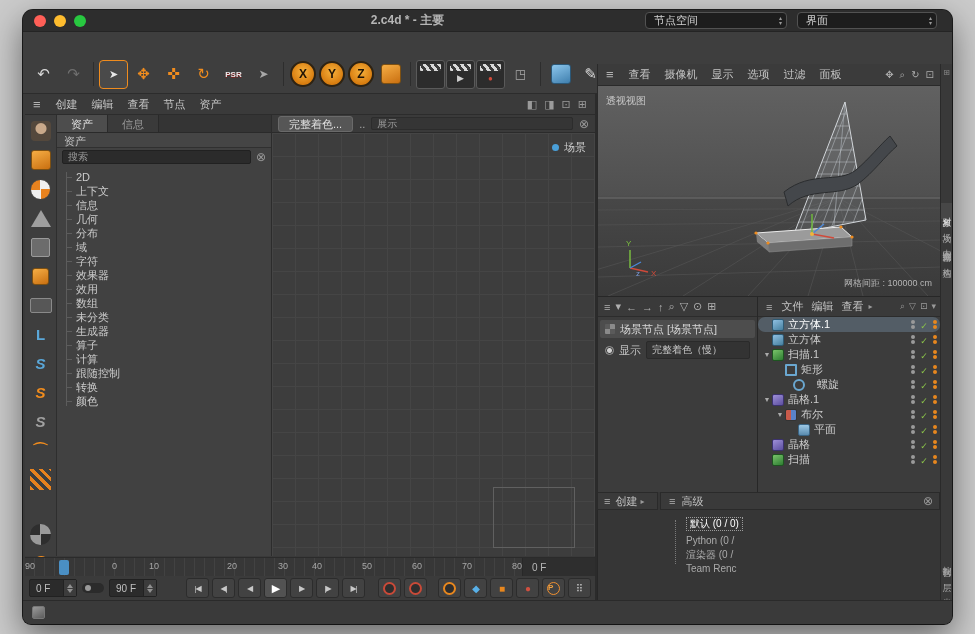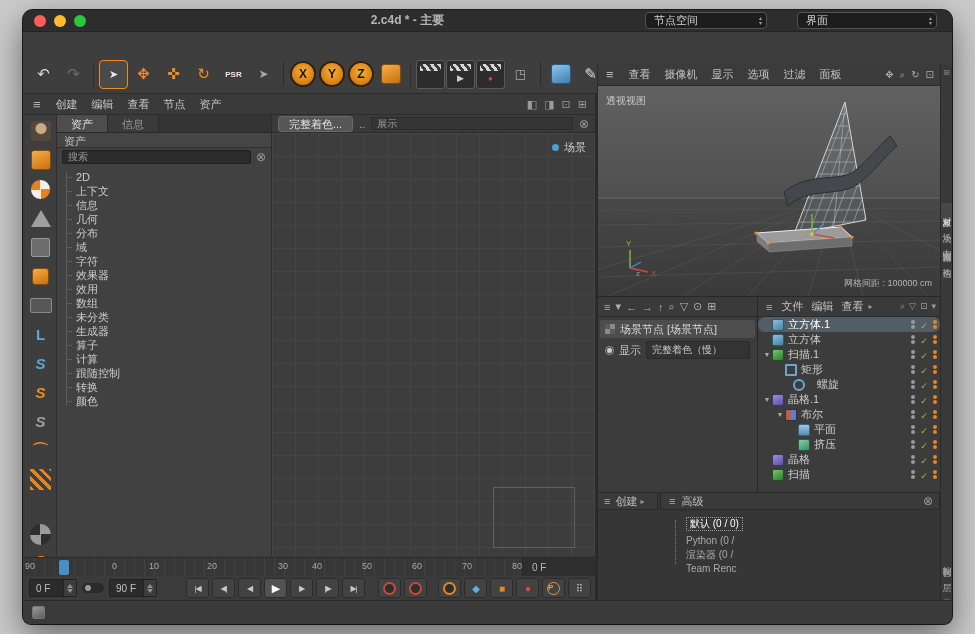--- a/index.html
+++ b/index.html
@@ -7,21 +7,21 @@
 .window{position:absolute;left:23px;top:10px;width:929px;height:614px;background:#3a3a3a;border-radius:10px 10px 8px 8px;box-shadow:0 12px 34px rgba(0,0,0,.5),0 0 0 1px #1f1f1f;overflow:hidden;}
 
 
 .titlebar{position:absolute;left:0;top:0;width:100%;height:22px;background:#2d2d2d;border-bottom:1px solid #242424;display:flex;align-items:center;z-index:30;}
 .lights{display:flex;gap:8px;margin-left:11px;}
 .light{width:12px;height:12px;border-radius:50%;}
 .light.red{background:#ff5f57;}.light.yellow{background:#febc2e;}.light.green{background:#28c840;}
 .win-title{position:absolute;left:200px;right:360px;text-align:center;font-size:12px;font-weight:bold;color:#b6b6b6;white-space:nowrap;}
 .tb-select{position:absolute;top:2px;height:17px;background:#1d1d1d;border:1px solid #525252;border-radius:4px;color:#d2d2d2;font-size:11px;display:flex;align-items:center;padding:0 4px 0 8px;}
 .tb-select .chev{margin-left:auto;color:#9a9a9a;display:flex;flex-direction:column;align-items:center;font-size:6px;line-height:5px;padding-left:8px;}
-#nodeSpaceSel{left:622px;width:122px;}
+#nodeSpaceSel{left:622px;width:142px;}
 
 
 .topband{position:absolute;left:0;top:22px;width:100%;height:62px;background:#3e3e3e;border-bottom:1px solid #2c2c2c;}
 .toolbar{position:absolute;left:6px;bottom:3px;height:32px;display:flex;align-items:center;gap:1px;}
 .tb-icon{width:29px;height:29px;border-radius:4px;display:flex;align-items:center;justify-content:center;font-size:15px;color:#ccc;position:relative;flex:none;}
 .tb-icon .t-glyph{display:flex;align-items:center;justify-content:center;}
 .tb-icon.sep{width:9px;}.tb-icon.sep::after{content:"";width:1px;height:24px;background:#2d2d2d;}
 .g-light{color:#d8d8d8;}.g-dim{color:#6f6f6f;}.g-dim2{color:#a8a8a8;font-size:12px;}
 .g-orange{color:#f08c1e;}.g-green{color:#7ec44a;}
 .tool-sel{border:1px solid #f08c1e;background:#4a4a4a;color:#e8e8e8;font-size:11px;}
@@ -83,21 +83,21 @@
 .canvas-grid{position:absolute;left:0;top:18px;right:0;bottom:0;background:#3d3d3d;background-image:linear-gradient(#454545 1px,transparent 1px),linear-gradient(90deg,#454545 1px,transparent 1px);background-size:23px 23px;}
 .scene-badge{position:absolute;right:9px;top:7px;display:flex;align-items:center;gap:5px;font-size:11px;color:#c8c8c8;}
 .scene-dot{width:7px;height:7px;border-radius:50%;background:#4a9fd8;}
 .minimap{position:absolute;left:221px;top:354px;width:82px;height:61px;border:1px solid #606060;}
 
 
 .timeline{position:absolute;left:2px;top:547px;width:570px;height:19px;background:#373737;border-top:1px solid #2b2b2b;display:flex;}
 .ruler{position:relative;flex:1;border-right:1px solid #282828;background:repeating-linear-gradient(90deg,transparent 0 9px,#424242 9px 10px);}
 .tick-label{position:absolute;top:3px;font-size:9px;color:#a8a8a8;}
 .ruler .tick-label:nth-of-type(1){left:40px;}.ruler .tick-label:nth-of-type(2){left:87px;}
-.ruler .tick-label:nth-of-type(3){left:124px;}.ruler .tick-label:nth-of-type(4){left:182px;}
+.ruler .tick-label:nth-of-type(3){left:124px;}.ruler .tick-label:nth-of-type(4){left:202px;}
 .ruler .tick-label:nth-of-type(5){left:253px;}.ruler .tick-label:nth-of-type(6){left:287px;}
 .ruler .tick-label:nth-of-type(7){left:337px;}.ruler .tick-label:nth-of-type(8){left:387px;}
 .ruler .tick-label:nth-of-type(9){left:437px;}.ruler .tick-label:nth-of-type(10){left:487px;}
 .scrubber{position:absolute;left:34px;top:2px;width:10px;height:15px;background:#4a8fc4;border-radius:2px;}
 .frame-box{width:72px;background:#2e2e2e;font-size:10px;color:#b8b8b8;display:flex;align-items:center;padding-left:9px;}
 .transport{position:absolute;left:2px;top:566px;width:570px;height:24px;background:#3b3b3b;display:flex;align-items:center;gap:3px;padding:0 4px;}
 .frame-field{width:68px;height:18px;background:#2b2b2b;border:1px solid #212121;border-radius:2px;color:#c0c0c0;font-size:10px;display:flex;align-items:center;padding-left:6px;}
 .stepper{margin-left:auto;display:flex;flex-direction:column;align-items:center;background:#3c3c3c;border-left:1px solid #222;padding:1px 3px;gap:1px;height:100%;justify-content:center;}
 .stepper i{display:block;width:0;height:0;border-left:3px solid transparent;border-right:3px solid transparent;}
 .stepper i.up{border-bottom:4px solid #909090;}
@@ -844,36 +844,20 @@
               <i></i>
             </span>
             <span class="om-check"></span>
             <span class="dotpair orange">
               <i></i>
               <i></i>
             </span>
           </span>
         </div>
 
-        <div class="om-row" data-icon="extrude" style="padding-left: 30px;">
-          <span class="om-exp"></span>
-          <span class="om-icon"></span>
-          <span class="om-label">挤压</span>
-          <span class="om-controls">
-            <span class="dotpair">
-              <i></i>
-              <i></i>
-            </span>
-            <span class="om-check"></span>
-            <span class="dotpair orange">
-              <i></i>
-              <i></i>
-            </span>
-          </span>
-        </div>
 
         <div class="om-row" data-icon="lattice" style="padding-left: 4px;">
           <span class="om-exp"></span>
           <span class="om-icon"></span>
           <span class="om-label">晶格</span>
           <span class="om-controls">
             <span class="dotpair">
               <i></i>
               <i></i>
             </span>

